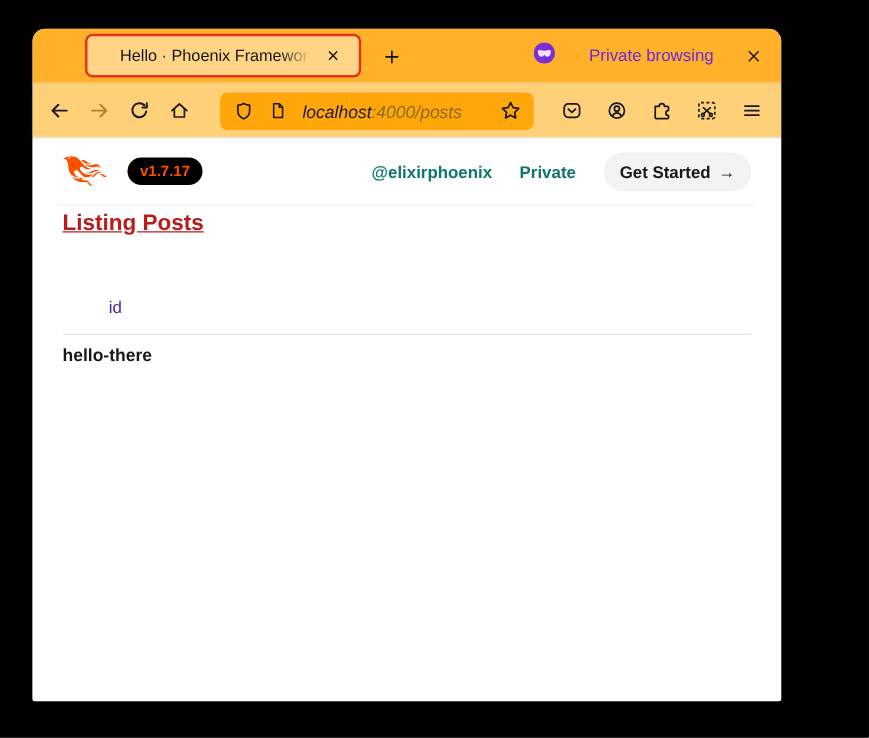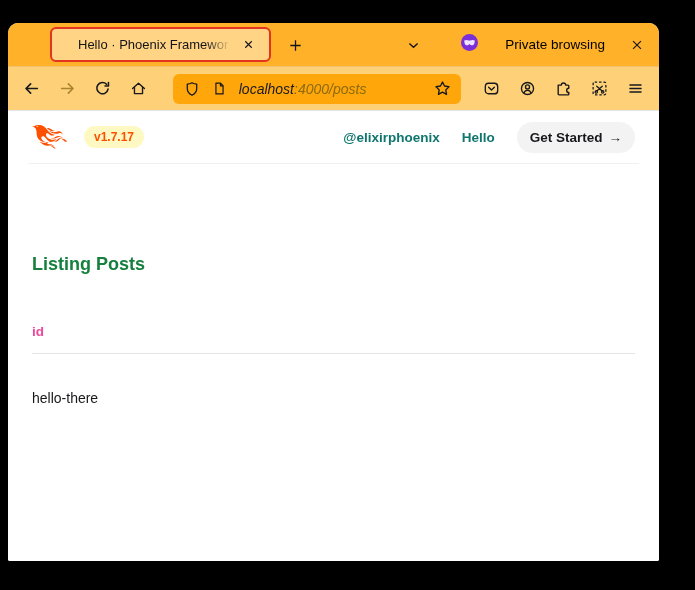--- a/index.html
+++ b/index.html
@@ -1,34 +1,34 @@
 <!DOCTYPE html>
 <html><head>
 <meta charset="utf-8">
 <style>
   * { margin:0; padding:0; box-sizing:border-box; }
   html,body { width:695px; height:590px; background:#000; font-family:"Liberation Sans", sans-serif; }
   .canvas { position:relative; width:695px; height:590px; background:#000; overflow:hidden; }
-  .window { position:absolute; left:8px; top:23px; width:651px; height:538px;
+  .window { position:absolute; left:26px; top:23px; width:599px; height:538px;
             border-radius:10px 10px 2px 2px; overflow:hidden; background:#fff; }
 
   
   .tabbar { position:relative; height:43px; background:#ffb12a; display:flex; align-items:center; }
   .tab { margin-left:42px; width:221px; height:35px; background:#ffd485;
          border:2px solid #e23420; border-radius:6px; display:flex; align-items:center;
          padding-left:26px; }
   .tab-title { font-size:13px; color:#15141a; white-space:nowrap; overflow:hidden; width:157px;
                -webkit-mask-image:linear-gradient(to right,#000 82%,transparent 97%);
                mask-image:linear-gradient(to right,#000 82%,transparent 97%); }
   .tab-close { width:22px; height:22px; display:flex; align-items:center; justify-content:center;
                border:none; background:transparent; border-radius:3px; margin-left:2px; }
   .newtab-btn { position:absolute; left:274px; top:9px; }
   .alltabs-btn { position:absolute; left:392px; top:9px; }
   .private-badge { position:absolute; right:54px; top:0; height:43px; display:flex; align-items:center; gap:7px; }
-  .private-badge span.lbl { font-size:13.5px; color:#000000;margin-left:20px; }
+  .private-badge span.lbl { font-size:13.5px; color:#6d28d9;margin-left:20px; }
   .winclose-btn { position:absolute; right:9px; top:9px; }
 
   .ibtn { display:flex; align-items:center; justify-content:center; width:26px; height:26px;
           border:none; background:transparent; padding:0; border-radius:4px; color:#19181d; }
   .ibtn svg, .tab-close svg { display:block; }
 
   
   .toolbar { height:44px; background:#fed179; border-top:1px solid rgba(0,0,0,.07);
              display:flex; align-items:center; padding:0 10px; gap:8px;font-style:italic; }
   .ibtn.big { width:28px; height:28px; }
@@ -39,32 +39,32 @@
   .url-rest { color:#8c6a10; }
   .star-btn { margin-left:auto; }
   .right-icons { display:flex; align-items:center; gap:8px; margin-left:8px; }
 
   
   .content { height:451px; background:#fff; border-top:1px solid rgba(0,0,0,.10); }
   .site-header { margin:0 20px; height:53px; display:flex; align-items:center;
                  justify-content:space-between; border-bottom:1px solid #f0f0f2; padding:0 4px; }
   .hleft { display:flex; align-items:center; }
   .brand-link { display:flex; align-items:center; text-decoration:none; }
-  .vbadge { margin-left:16px; background:#fef9c3; color:#fd4f00; font-size:12px; font-weight:700;
+  .vbadge { margin-left:16px; background:#000000; color:#fd4f00; font-size:12px; font-weight:700;
             border-radius:999px; padding:4px 10px; }
   .hright { display:flex; align-items:center; gap:22px; }
   .hlink { font-size:13.5px; font-weight:700; color:#0f766e; text-decoration:none; }
   .cta { display:flex; align-items:center; gap:6px; background:#f3f3f4; border:none;
          border-radius:999px; padding:8px 13px; font-size:13.5px; font-weight:700; color:#18181b;
          font-family:"Liberation Sans", sans-serif;justify-content:center; }
   main { padding:0 24px; }
-  .page-title { margin-top:86px; font-size:18px; line-height:28px; font-weight:700; color:#15803d; }
+  .page-title { font-size:18px; line-height:28px; font-weight:700; color:#b91c1c;text-decoration:underline; }
   .ptable { margin-top:46px; }
-  .th { font-size:13.5px; font-weight:700; color:#ec4899; padding-bottom:14px; }
-  .trow { border-top:1px solid #e4e4e7; padding:36px 0; font-size:14px; font-weight:400; color:#18181b; }
+  .th { font-size:13.5px; font-weight:400; color:#4c1d95; padding-bottom:14px;margin-left:37px; }
+  .trow { border-top:1px solid #e4e4e7; padding:8px 0; font-size:14px; font-weight:700; color:#18181b; }
 </style>
 </head>
 <body>
 
 <div class="canvas">
   <div class="window">
 
     <div class="tabbar">
       <div class="tab">
         <span class="tab-title">Hello · Phoenix Framewor</span>
@@ -184,21 +184,21 @@
         <div class="hleft">
           <a class="brand-link">
             <svg width="36" height="24" viewBox="0 0 71 48" fill="#fd4f00" aria-hidden="true">
               <path d="m26.371 33.477-.552-.1c-3.92-.729-6.397-3.1-7.57-6.829-.733-2.324.597-4.035 3.035-4.148 1.995-.092 3.362 1.055 4.57 2.39 1.557 1.72 2.984 3.558 4.514 5.305 2.202 2.515 4.797 4.134 8.347 3.634 3.183-.448 5.958-1.725 8.371-3.828.363-.316.761-.592 1.144-.886l-.241-.284c-2.027.63-4.093.841-6.205.735-3.195-.16-6.24-.828-8.964-2.582-2.486-1.601-4.319-3.746-5.19-6.611-.704-2.315.736-3.934 3.135-3.6.948.133 1.746.56 2.463 1.165.583.493 1.143 1.015 1.738 1.493 2.8 2.25 6.712 2.375 10.265-.068-5.842-.026-9.817-3.24-13.308-7.313-1.366-1.594-2.7-3.216-4.095-4.785-2.698-3.036-5.692-5.71-9.79-6.623C12.8-.623 7.745.14 2.893 2.361 1.926 2.804.997 3.319 0 4.149c.494 0 .763.006 1.032 0 2.446-.064 4.28 1.023 5.602 3.024.962 1.457 1.415 3.104 1.761 4.798.513 2.515.247 5.078.544 7.605.761 6.494 4.08 11.026 10.26 13.346 2.267.852 4.591 1.135 7.172.555ZM10.751 3.852c-.976.246-1.756-.148-2.56-.962 1.377-.343 2.592-.476 3.897-.528-.107.848-.607 1.306-1.337 1.49Zm32.002 37.924c-.085-.626-.62-.901-1.04-1.228-1.857-1.446-4.03-1.958-6.333-2-1.375-.026-2.735-.128-4.031-.61-.595-.22-1.26-.505-1.244-1.272.015-.78.693-1 1.31-1.184.505-.15 1.026-.247 1.6-.382-1.46-.936-2.886-1.065-4.787-.3-2.993 1.202-5.943 1.06-8.926-.017-1.684-.608-3.179-1.563-4.735-2.408.038.12.107.12.197.054l-.122-.107c1.29 2.115 3.034 3.817 5.004 5.271 3.793 2.8 7.936 4.471 12.784 3.73 3.473-.531 6.813-.284 10.323.453ZM33.607 11.057c-.105-.076-.206-.266-.42-.069 1.745 2.36 3.985 4.098 6.683 5.193 4.354 1.767 8.773 2.07 13.293.51 3.51-1.21 6.033-.028 7.343 3.38.19-3.955-2.137-6.837-5.843-7.401-2.084-.318-4.01.373-5.962.94-5.434 1.575-10.485.798-15.094-2.553Zm27.085 15.425c.708.059 1.416.123 2.124.185-1.6-1.405-3.55-1.517-5.523-1.404-3.003.17-5.167 1.903-7.14 3.972-1.739 1.824-3.31 3.87-5.903 4.604.043.078.054.117.066.117.35.005.699.021 1.045.005 3.42-.153 6.085-1.78 8.103-4.43 1.707-2.242 3.9-3.371 6.724-3.14.478.039.96.06 1.504.091Zm-8.753-4.67c-2.812.246-5.254 1.409-7.548 2.943-1.766 1.18-3.654 1.738-5.776 1.37-.374-.066-.75-.114-1.124-.17l-.013.156c.135.07.265.151.405.207.354.14.702.308 1.07.395 4.083.971 7.992.474 11.516-1.803 2.221-1.435 4.521-1.707 7.013-1.336.252.038.503.083.756.107.234.022.479.255.795.003-2.179-1.574-4.526-2.096-7.094-1.872Zm-10.049-9.544c1.475.051 2.943-.142 4.486-1.059-.452.04-.643.04-.827.076-2.126.424-4.033-.04-5.733-1.383-.623-.493-1.257-.974-1.889-1.457-2.503-1.914-5.374-2.555-8.514-2.5.05.154.054.26.108.315 3.417 3.455 7.371 5.836 12.369 6.008Zm24.727 17.731c-2.114-2.097-4.952-2.367-7.578-.537 1.738.078 3.043.632 4.101 1.728.374.388.763.768 1.182 1.106 1.6 1.29 4.311 1.352 5.896.155-1.861-.726-1.861-.726-3.601-2.452Zm-21.058 16.06c-1.858-3.46-4.981-4.24-8.59-4.008a9.667 9.667 0 0 1 2.977 1.39c.84.586 1.547 1.311 2.243 2.055 1.38 1.473 3.534 2.376 4.962 2.07-.656-.412-1.238-.848-1.592-1.507Z"></path>
             </svg>
           </a>
           <span class="vbadge">v1.7.17</span>
         </div>
         <div class="hright">
           <a class="hlink">@elixirphoenix</a>
-          <a class="hlink">Hello</a>
+          <a class="hlink">Private</a>
           <button class="cta">
             <span>Get Started</span>
             <span>→</span>
           </button>
         </div>
       </header>
 
       <main>
         <h1 class="page-title">Listing Posts</h1>
         <div class="ptable">

